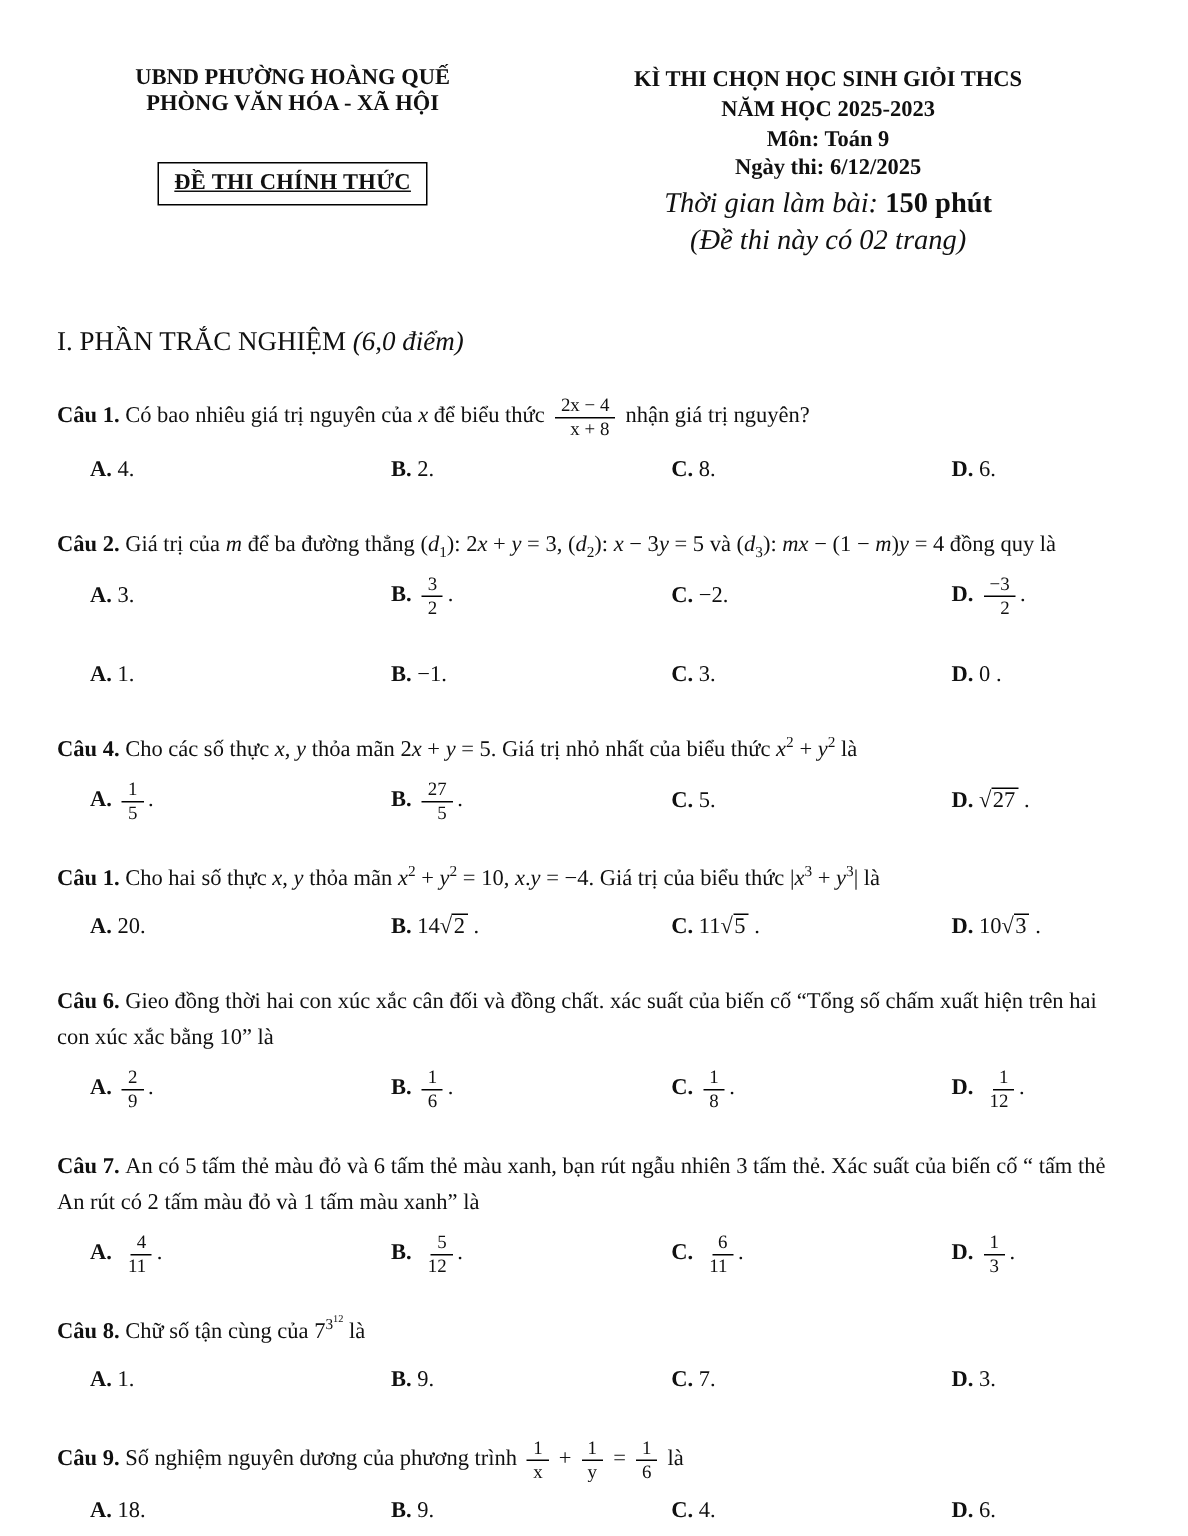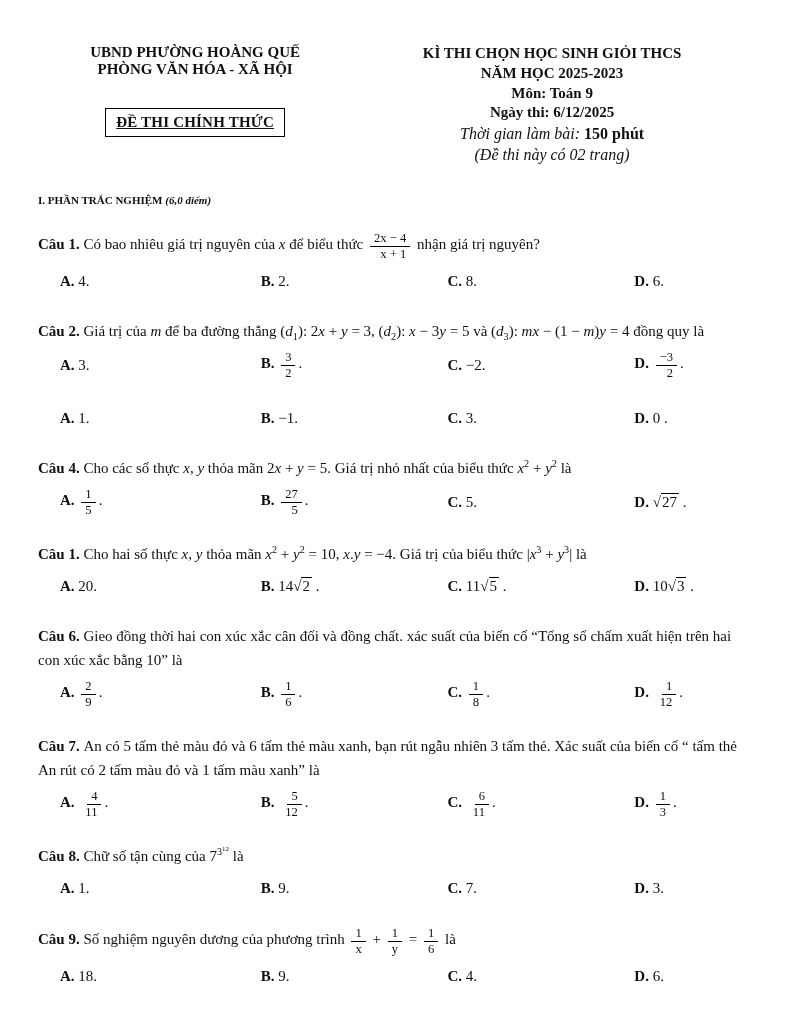--- a/index.html
+++ b/index.html
@@ -6,26 +6,26 @@
   .page{
     width:792px;height:1024px;box-sizing:border-box;background:#fff;color:#101010;
     font-family:"Liberation Serif","DejaVu Serif",serif;font-size:15px;
     padding:44px 40px 0 38px;position:relative;overflow:hidden;
   }
   
   .hdr{display:flex;}
   .hdr-left{flex:0 0 44%;text-align:center;}
   .hdr-right{flex:1;text-align:center;line-height:1.32;}
   .hl{font-weight:bold;font-size:15px;}
-  .hl-it{font-style:italic;font-size:16px;}
+  .hl-it{font-style:italic;font-size:19px;}
   .hl-it b{font-style:normal;}
   .stamp-wrap{margin-top:30px;}
   .stamp-box{display:inline-block;border:1.6px solid #000;padding:5px 10px;font-weight:bold;font-size:15px;letter-spacing:.2px;text-decoration:underline;}
   
-  .section-title{margin-top:29px;font-weight:bold;font-size:11px;}
+  .section-title{margin-top:44px;font-weight:normal;font-size:18px;}
   .section-title .pts{font-style:italic;}
   
   .question{margin-top:25px;}
   .q-body{line-height:1.6;}
   .q-label{font-weight:bold;}
   .options{display:grid;grid-template-columns:29% 27% 27% 17%;padding-left:22px;margin-top:7px;align-items:center;min-height:26px;}
   .opt-label{font-weight:bold;}
   
   i{font-family:"Liberation Serif","DejaVu Serif",serif;}
   sup{font-size:0.68em;line-height:0;}
@@ -64,21 +64,21 @@
 
   <div class="section-title">
     <span>I. PHẦN TRẮC NGHIỆM</span>
     <span class="pts">(6,0 điểm)</span>
   </div>
 
   <div id="questions">
       <div class="question">
         <div class="q-body"><span class="q-label">Câu 1. </span>Có bao nhiêu giá trị nguyên của <i>x</i> để biểu thức <span class="frac">
             <span class="num">2x − 4</span>
-            <span class="den">x + 1</span>
+            <span class="den">x + 8</span>
           </span> nhận giá trị nguyên?</div>
         <div class="options">
           <div class="option"><span class="opt-label">A. </span>4.</div>
           <div class="option"><span class="opt-label">B. </span>2.</div>
           <div class="option"><span class="opt-label">C. </span>8.</div>
           <div class="option"><span class="opt-label">D. </span>6.</div>
         </div>
       </div>
       <div class="question">
         <div class="q-body"><span class="q-label">Câu 2. </span>Giá trị của <i>m</i> để ba đường thẳng (<i>d</i><sub>1</sub>): 2<i>x</i> + <i>y</i> = 3,  (<i>d</i><sub>2</sub>): <i>x</i> − 3<i>y</i> = 5  và  (<i>d</i><sub>3</sub>): <i>mx</i> − (1 − <i>m</i>)<i>y</i> = 4 đồng quy là</div>

